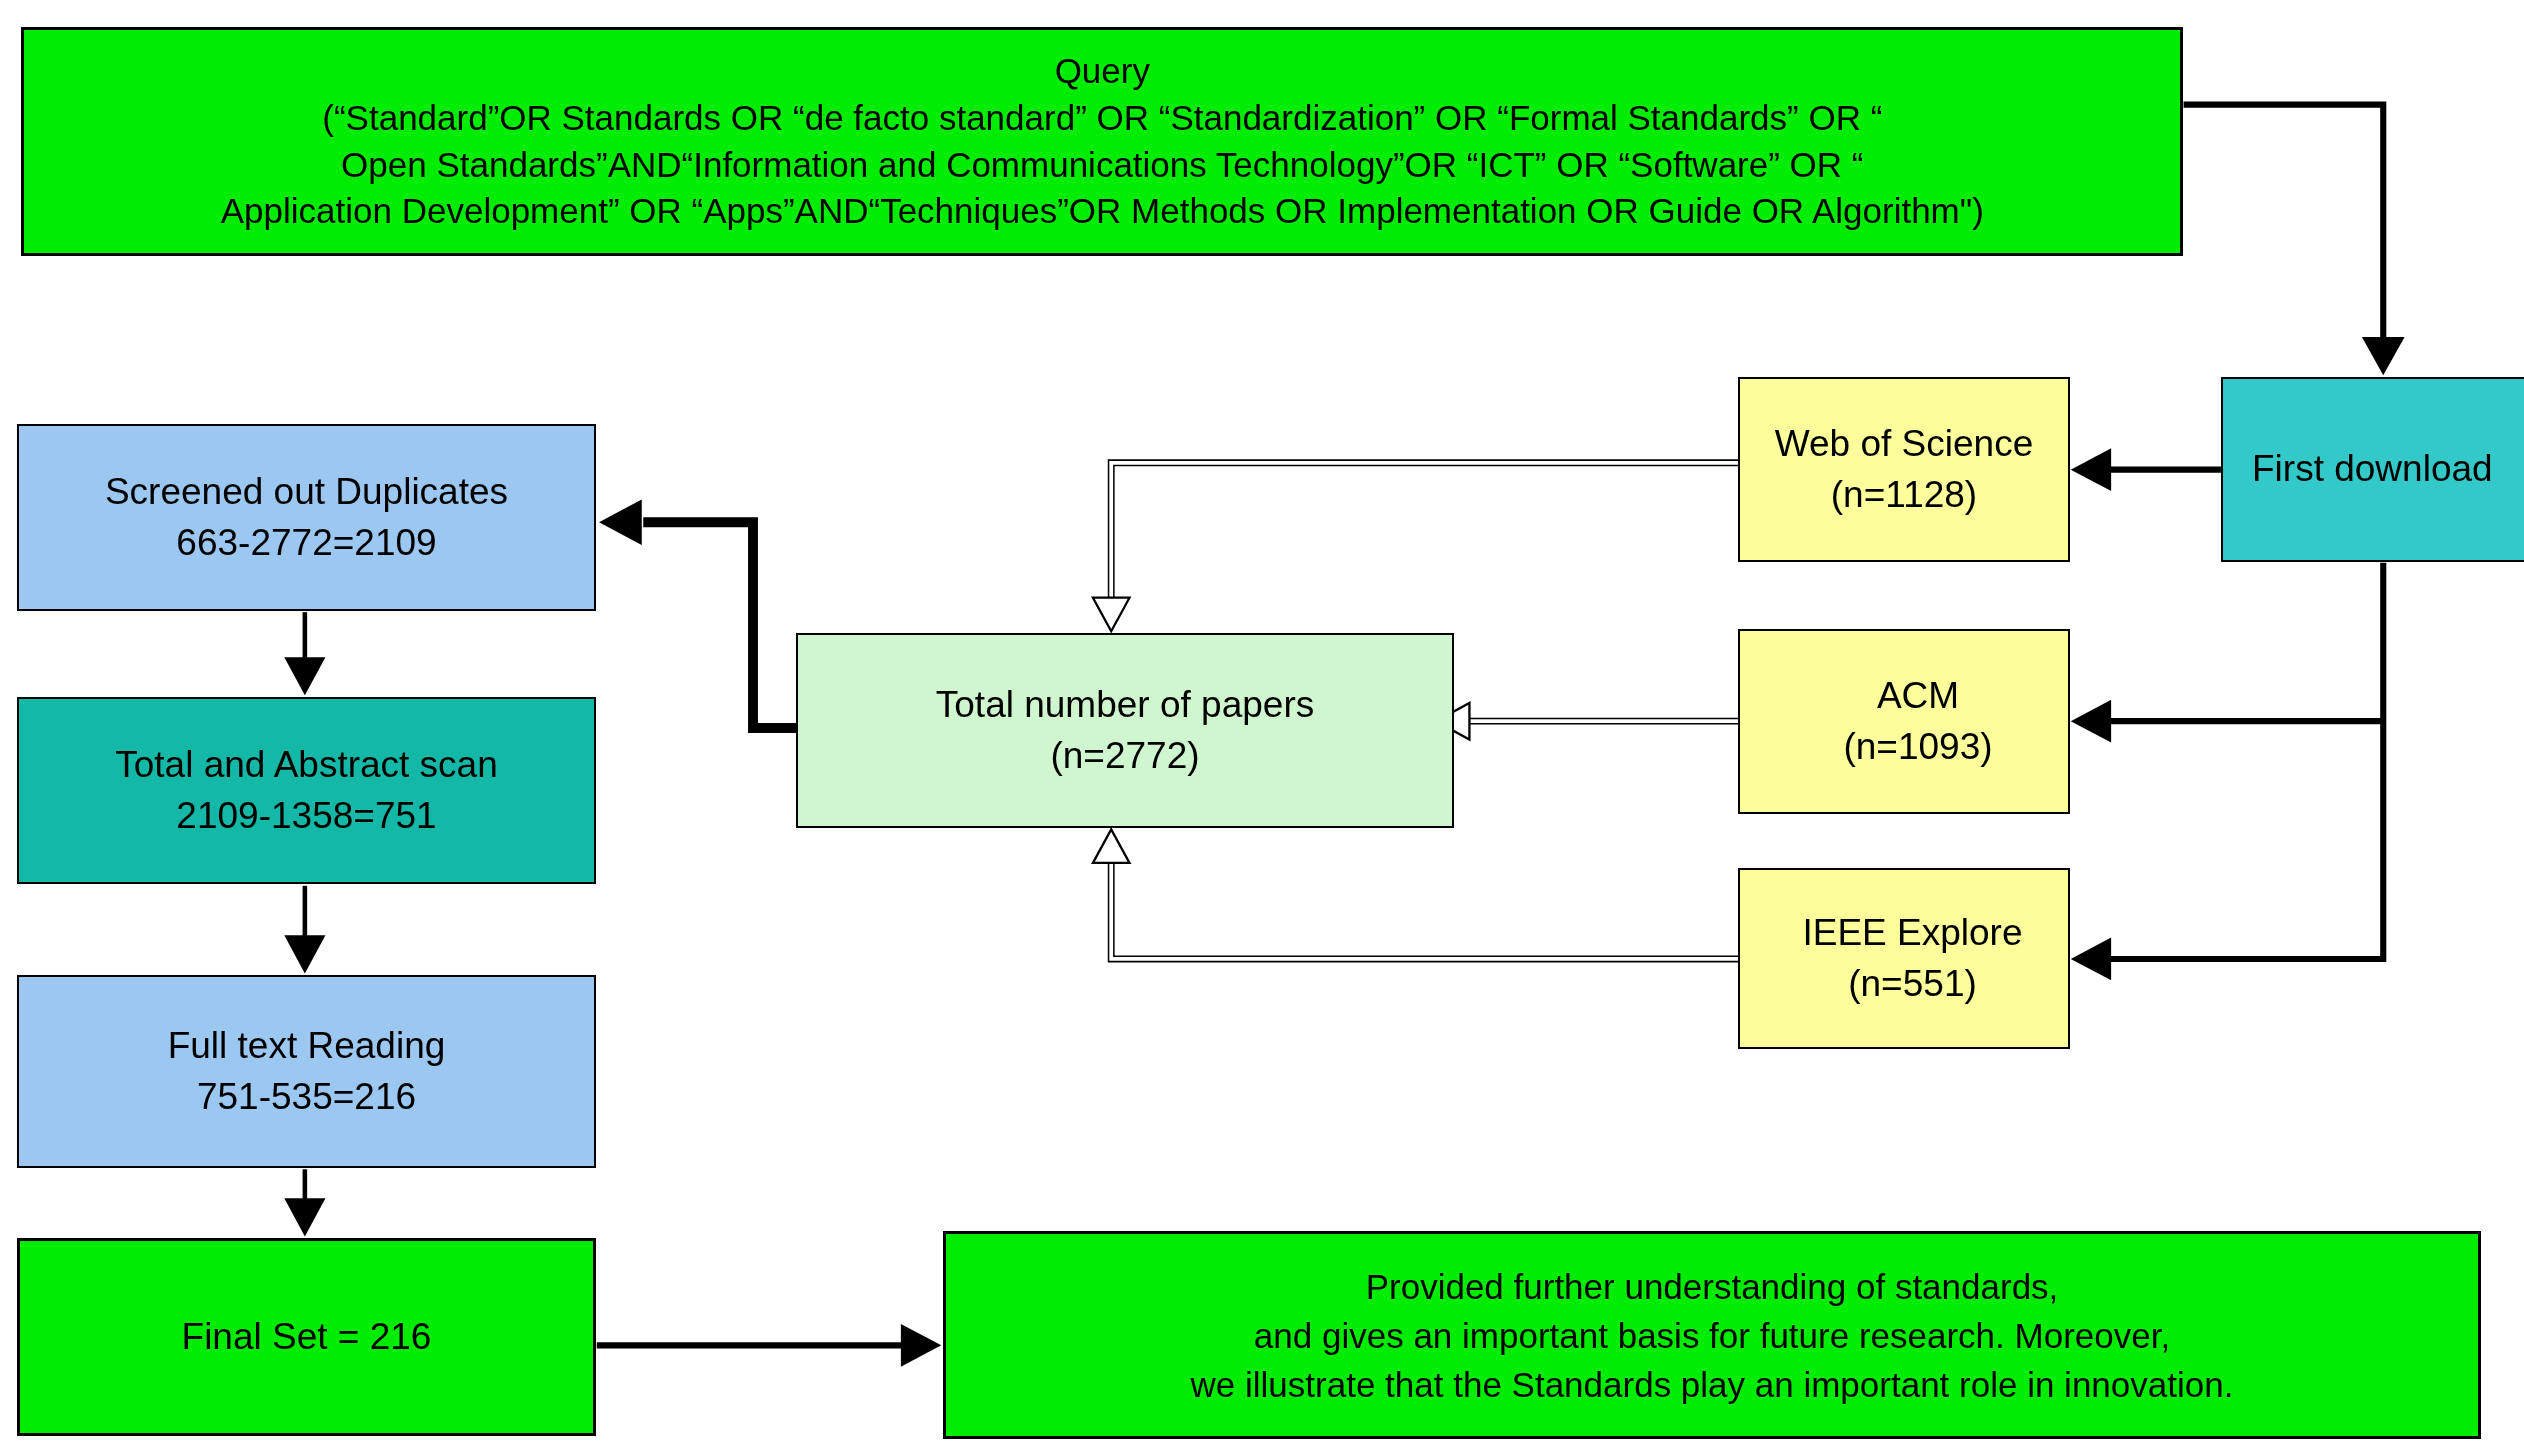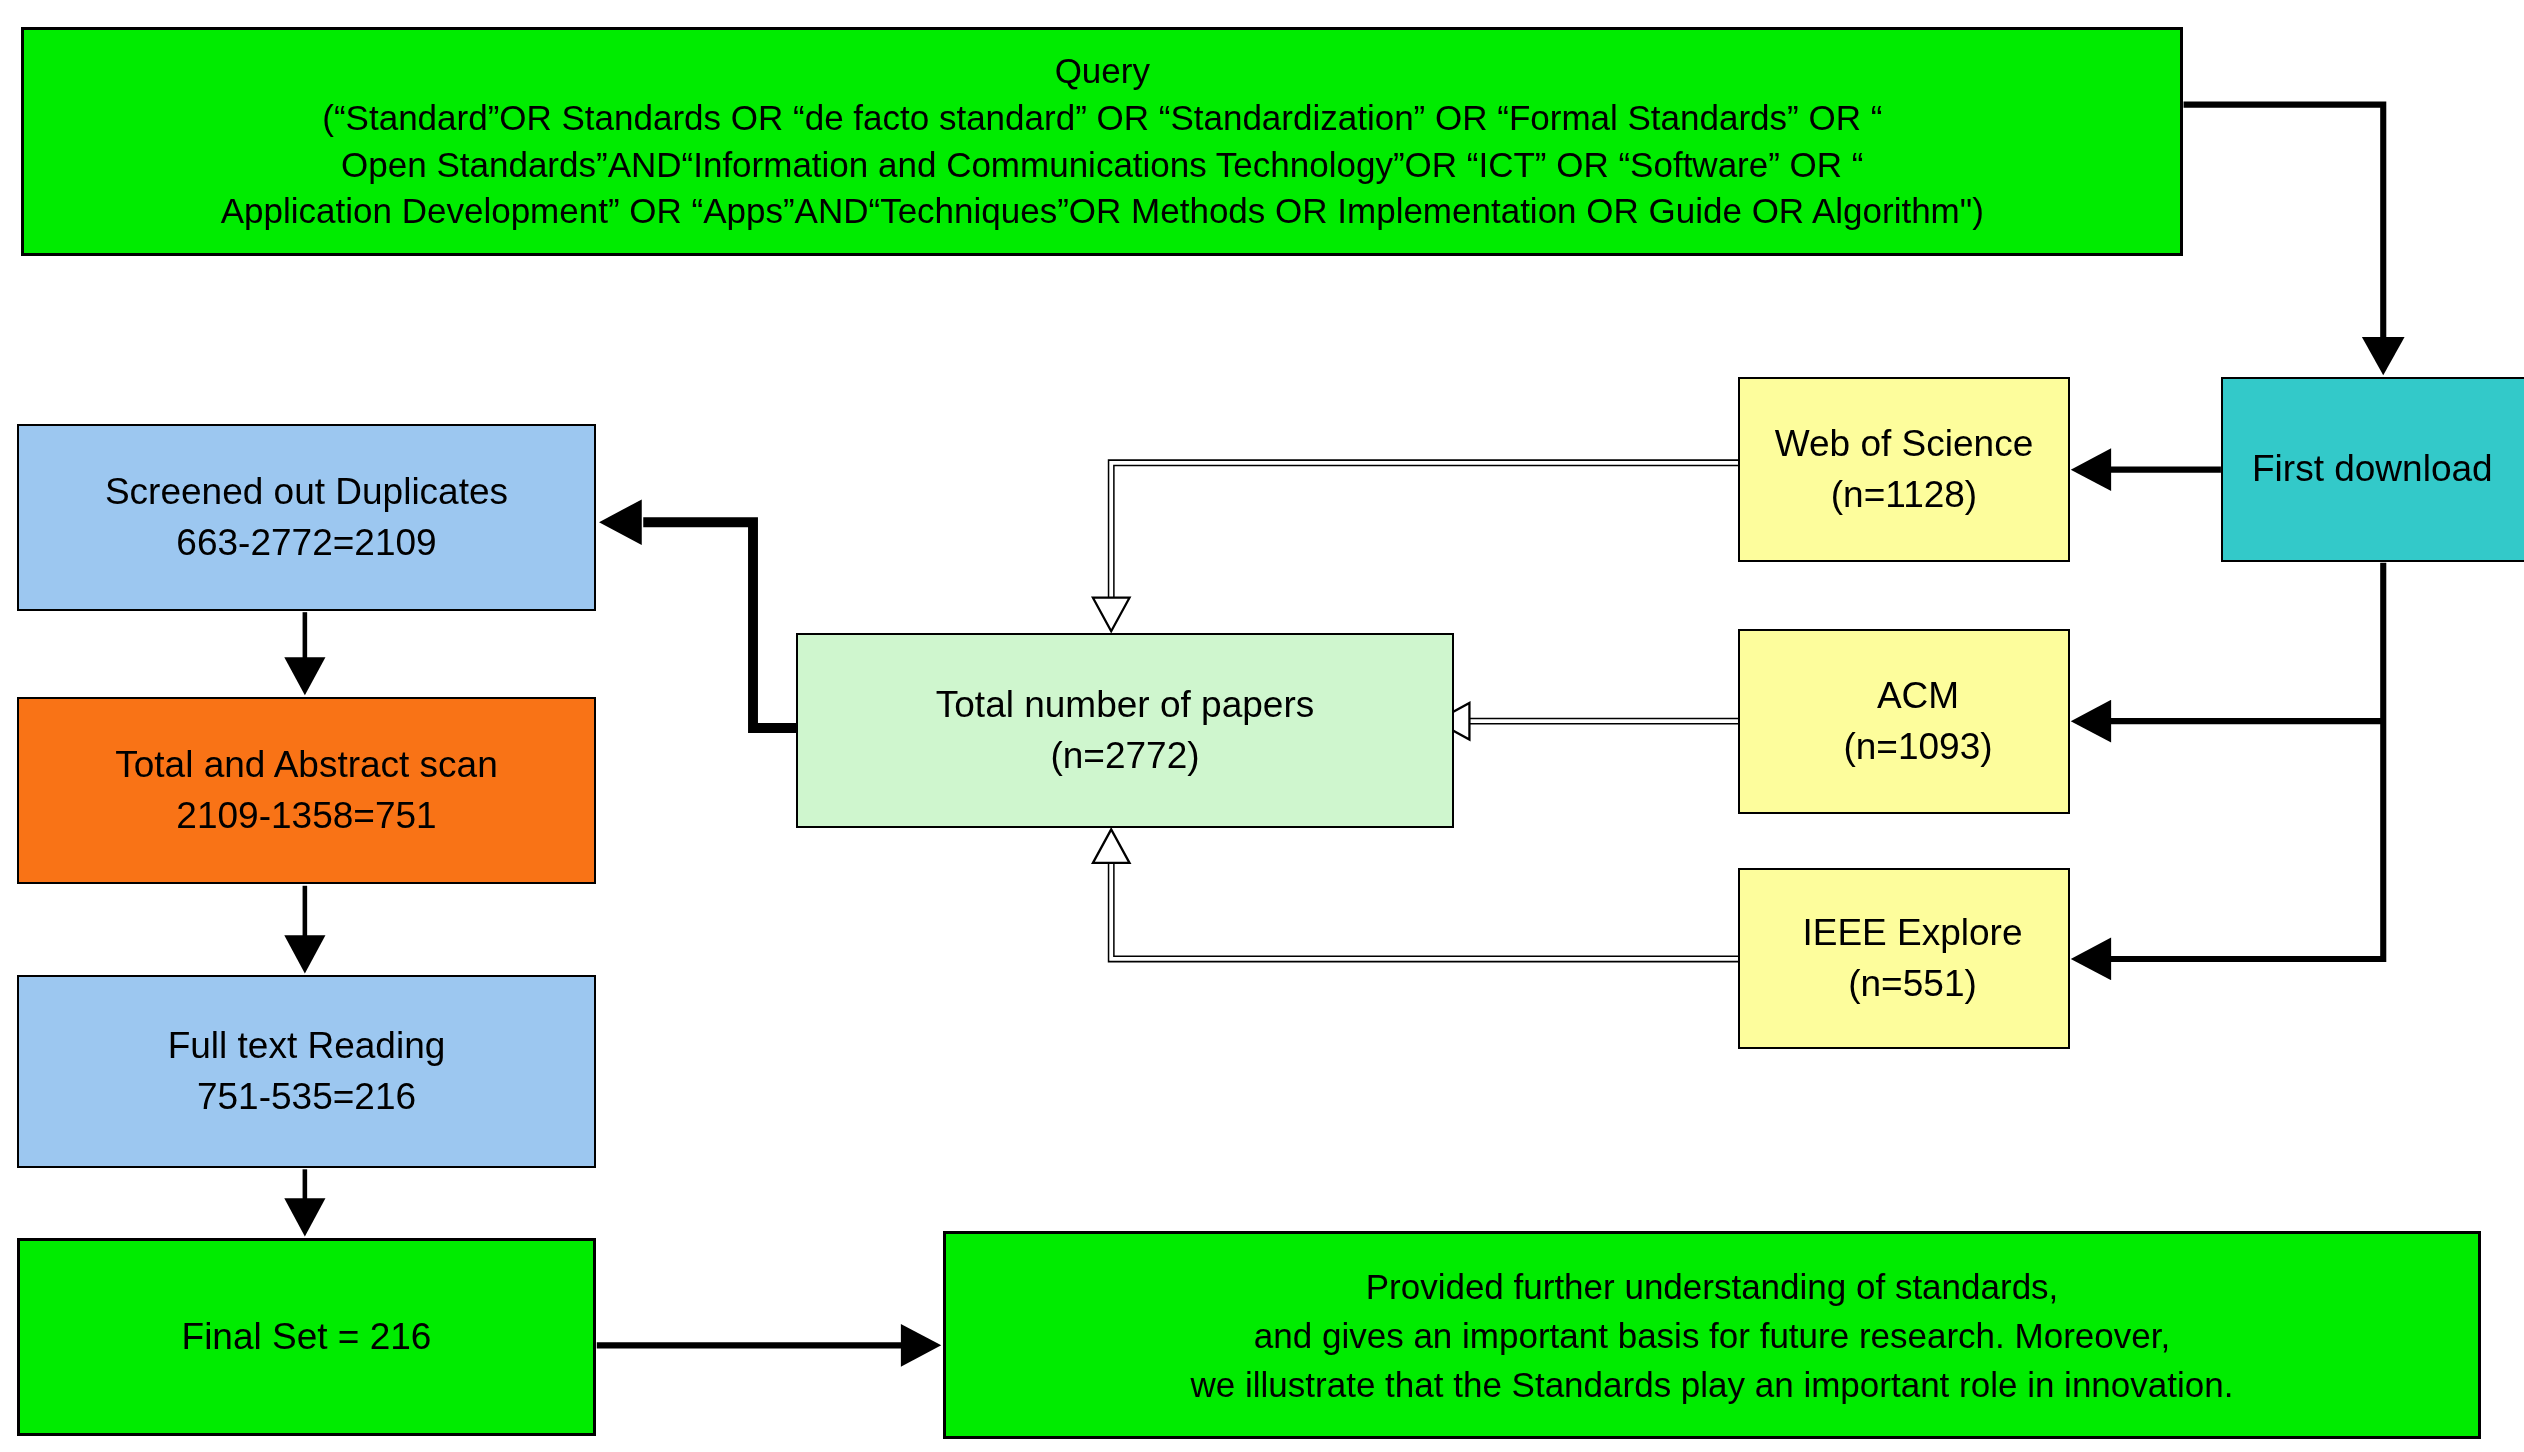--- a/index.html
+++ b/index.html
@@ -110,21 +110,21 @@
     <div>Query</div>
     <div>(“Standard”OR Standards OR “de facto standard” OR “Standardization” OR “Formal Standards” OR “</div>
     <div>Open Standards”AND“Information and Communications Technology”OR “ICT” OR “Software” OR “</div>
     <div>Application Development” OR “Apps”AND“Techniques”OR Methods OR Implementation OR Guide OR Algorithm")</div>
   </div>
 
   <div class="box" id="box-screened" style="background-color: rgb(156, 199, 240);">
     <div>Screened out Duplicates</div>
     <div>663-2772=2109</div>
   </div>
-  <div class="box" id="box-abstract" style="background-color: #f97316;">
+  <div class="box" id="box-abstract" style="background-color: #14b8a6;">
     <div>Total and Abstract scan</div>
     <div>2109-1358=751</div>
   </div>
   <div class="box" id="box-fulltext" style="background-color: rgb(156, 199, 240);">
     <div>Full text Reading</div>
     <div>751-535=216</div>
   </div>
   <div class="box green-border" id="box-final" style="background-color: rgb(0, 236, 0);">
     <div>Final Set = 216</div>
   </div>

